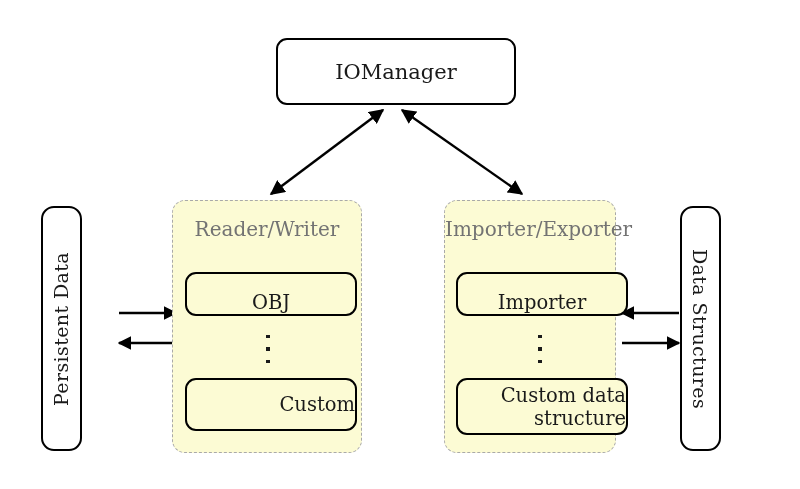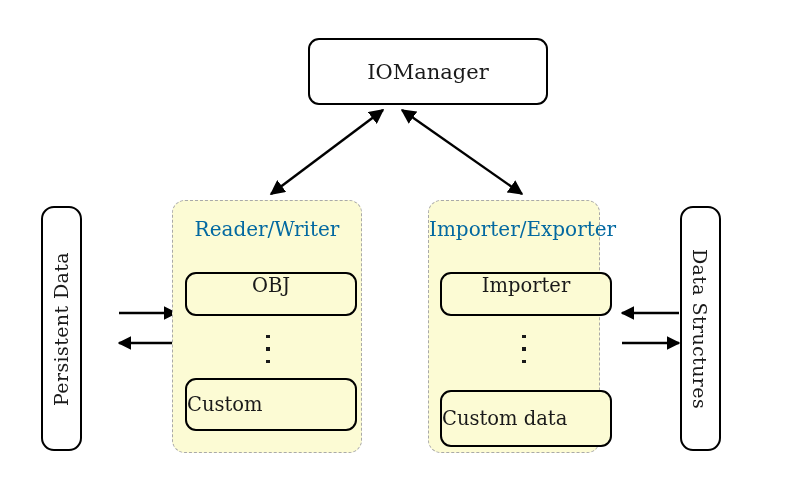--- a/index.html
+++ b/index.html
@@ -46,40 +46,39 @@
     border: 1.6px dashed #a9a9a9;
     border-radius: 13px;
   }
   .panel-title {
     position: absolute;
     top: 16px;
     left: 0;
     right: 0;
     text-align: center;
     font-size: 20px;
-    color: #0369a1;
+    color: #737373;
     white-space: nowrap;
   }
   .inner-box {
     position: absolute;
     box-sizing: border-box;
     border: 2.6px solid #000000;
     border-radius: 11px;
     background: #fcfbd4;
     display: flex;
-    align-items: flex-start;
+    align-items: flex-end;
     justify-content: center;
     text-align: center;
     font-size: 19.5px;
     line-height: 1.18;
     color: #1a1a1a;
   }
   .top-box {
     font-size: 21px;
-    margin-left: 32px;
   }
   .dots {
     position: absolute;
     display: flex;
     flex-direction: column;
     align-items: center;
     justify-content: space-between;
     width: 10px;
   }
   .dots span {
@@ -148,31 +147,32 @@
       <span></span>
       <span></span>
       <span></span>
     </div>
 
     <div class="inner-box" style="left:12px; top:177px; width:172px; height:53px; flex-direction:column;">
       <span>Custom</span>
     </div>
   </div>
 
-  <div class="panel" style="left:428px; top:200px; width:172px; height:253px;padding-left:24px;">
+  <div class="panel" style="left:444px; top:200px; width:172px; height:253px;padding-left:24px;">
     <div class="panel-title">Importer/Exporter</div>
 
     <div class="inner-box" style="left:11px; top:71px; width:172px; height:44px;">
       <span>Importer</span>
     </div>
 
     <div class="dots" style="left:90px; top:134px; height:28px;">
       <span></span>
       <span></span>
       <span></span>
     </div>
 
-    <div class="inner-box" style="left:11px; top:177px; width:172px; height:57px; flex-direction:column;margin-top:12px;">
+    <div class="inner-box" style="left:11px; top:177px; width:172px; height:57px; flex-direction:column;">
       <span>Custom data</span>
+      <span>structure</span>
     </div>
   </div>
 
 </div>
 
 </body></html>

